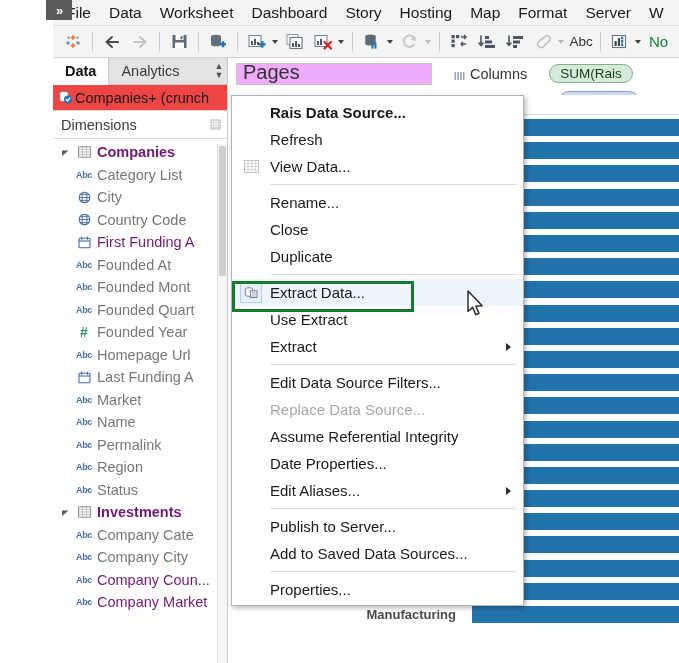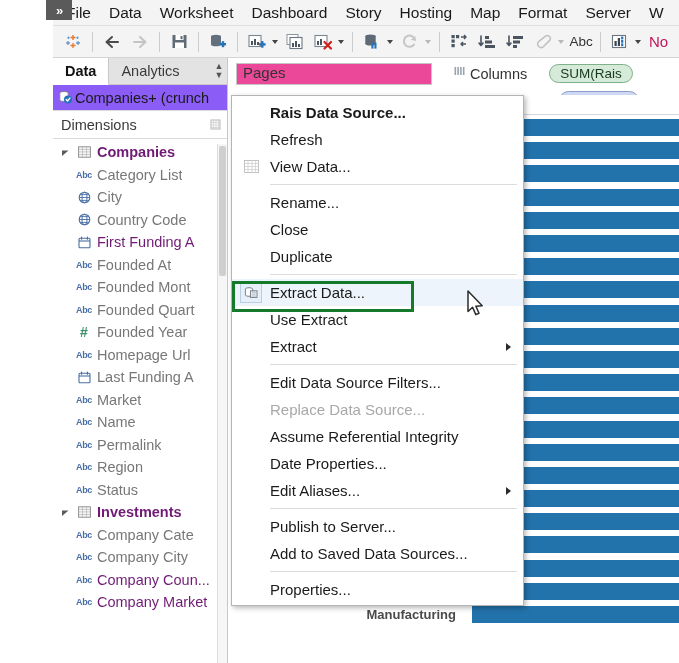--- a/index.html
+++ b/index.html
@@ -67,21 +67,21 @@
     border-left: 3.5px solid transparent;
     border-right: 3.5px solid transparent;
     border-top: 4px solid #444;
     margin-left: 1px; margin-right: 3px;
   }
   .caret.dim { border-top-color: #b8b8b8; }
   .tb-abc {
     font-size: 13.5px; color: #333; padding: 0 4px;
   }
   .tb-text {
-    font-size: 15px; color: #be185d; padding-left: 5px;
+    font-size: 15px; color: #15803d; padding-left: 5px;
   }
 
   
   .datapane {
     position: absolute; left: 53px; top: 58px; width: 175px; height: 605px;
     background: #ffffff;
     border-right: 1px solid #c8c8c8;
   }
   .pane-tabs {
     height: 27px; display: flex; align-items: stretch;
@@ -102,21 +102,21 @@
   .pane-tab-spacer { flex: 1; background: #e3e3e3; }
   .pane-updown {
     width: 16px; background: #e3e3e3; color: #555;
     display: flex; align-items: center; justify-content: center;
     font-size: 9px; line-height: 1;
   }
   .ds-row {
     height: 26px; display: flex; align-items: center;
     padding: 0 4px 0 5px;
     border-bottom: 1px solid #dadada;
-    background: #8b5cf6;
+    background: #ef4444;
   }
   .ds-name {
     font-size: 14.5px; color: #1a1a1a; white-space: nowrap;
     overflow: hidden;
   }
   .dim-header {
     height: 28px; display: flex; align-items: center;
     justify-content: space-between;
     padding: 0 6px 0 8px;
     border-bottom: 1px solid #dadada;
@@ -151,26 +151,26 @@
   
   .ws {
     position: absolute; left: 228px; top: 58px; right: 0; bottom: 0;
     background: #ffffff;
   }
   .shelf-row {
     display: flex; align-items: center; height: 28px;
     padding-left: 4px;
   }
   .shelf-box {
-    height: 22px; border: 1px solid #c6c6c6; background: #ec4899;
-    display: flex; align-items: flex-start; padding: 0 6px;
-    font-size: 15px; color: #333;
+    height: 22px; border: 1px solid #c6c6c6; background: #f0abfc;
+    display: flex; align-items: flex-end; padding: 0 6px;
+    font-size: 20px; color: #333;
   }
   .shelf-label {
-    font-size: 14.5px; color: #333; display: flex; align-items: flex-start;
+    font-size: 14.5px; color: #333; display: flex; align-items: flex-end;
   }
   .pill {
     height: 19px; border-radius: 10px; display: inline-flex; align-items: center;
     padding: 0 10px; font-size: 13.5px; white-space: nowrap;
   }
   .pill.green { background: #d5ead8; border: 1px solid #7fb08a; color: #163a1e; }
   .pill.blue  { background: #cfd8f2; border: 1px solid #8e9dd0; color: #16204a; }
 
   
   .chart-wrap {

